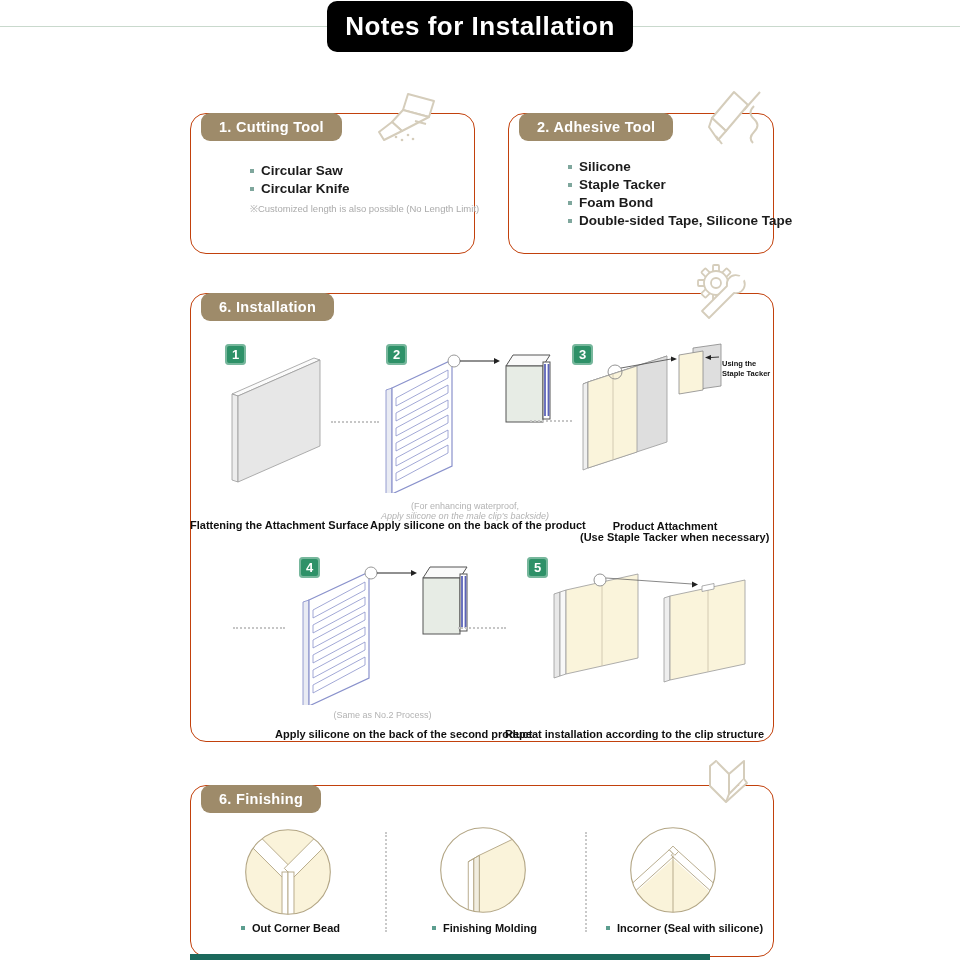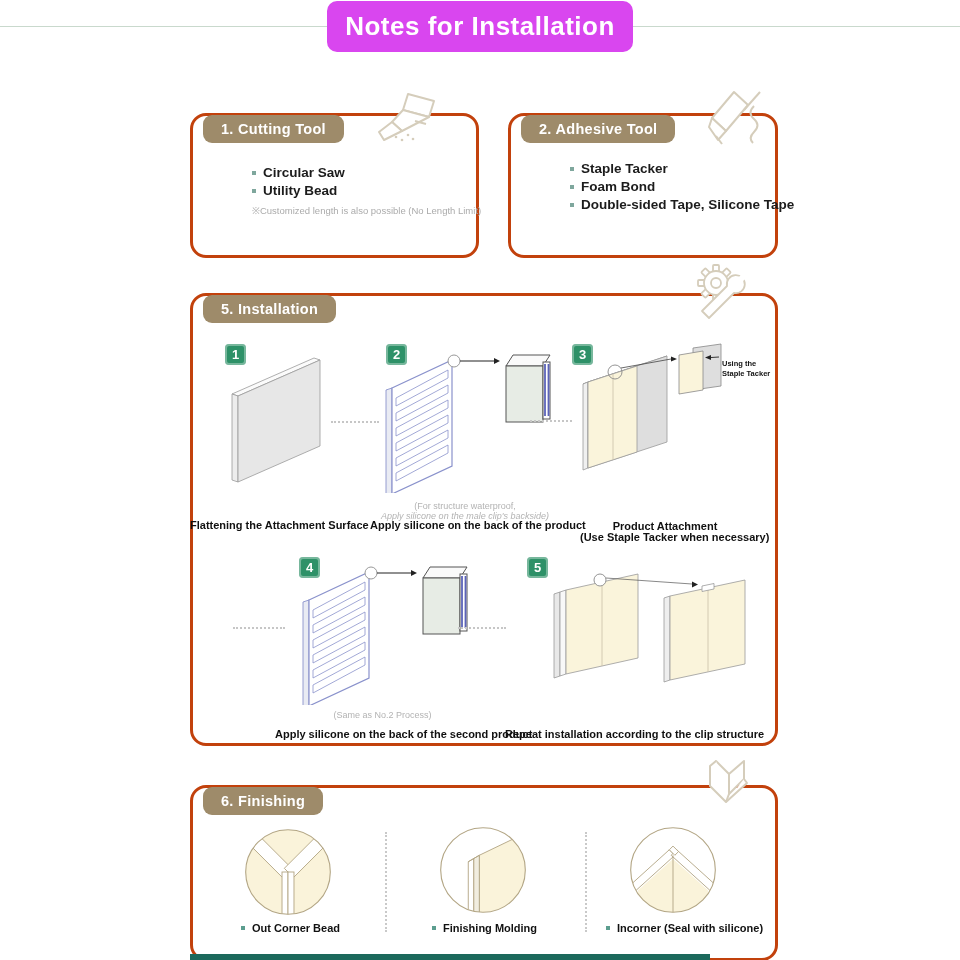--- a/index.html
+++ b/index.html
@@ -1,24 +1,24 @@
 <!DOCTYPE html>
 <html><head>
 <meta charset="utf-8">
 <style>
   html,body{margin:0;padding:0;background:#fff;}
   .page{position:relative;width:960px;height:960px;background:#fff;overflow:hidden;
         font-family:"Liberation Sans", sans-serif;color:#1c1c1c;}
   
   .header-line{position:absolute;left:0;top:26px;width:960px;height:1px;background:#c9d9cd;}
-  .title-badge{position:absolute;left:327px;top:1px;width:306px;height:51px;background:#d946ef;
+  .title-badge{position:absolute;left:327px;top:1px;width:306px;height:51px;background:#000000;
         border-radius:10px;color:#fff;font-size:26px;font-weight:bold;letter-spacing:.5px;
         display:flex;align-items:center;justify-content:center;}
   
-  .box{position:absolute;border:3px solid #c2410c;border-radius:16px;background:#fff;}
+  .box{position:absolute;border:1px solid #c2410c;border-radius:16px;background:#fff;}
   .box-cutting{left:190px;top:113px;width:283px;height:139px;}
   .box-adhesive{left:508px;top:113px;width:264px;height:139px;}
   .box-install{left:190px;top:293px;width:582px;height:447px;}
   .box-finish{left:190px;top:785px;width:582px;height:170px;}
   .section-badge{position:absolute;top:-1px;left:10px;height:28px;background:#9E8B6A;color:#fff;
         font-size:14.5px;font-weight:bold;border-radius:9px;padding:0 18px;
         display:flex;align-items:center;letter-spacing:.3px;white-space:nowrap;}
   
   .tool-items{position:absolute;left:28px;margin-left:31px;}
   .tool-item{font-size:13.5px;font-weight:bold;color:#1c1c1c;line-height:18px;white-space:nowrap;}
@@ -46,21 +46,21 @@
 
 <div class="page">
 
   <div class="header-line"></div>
   <div class="title-badge">Notes for Installation</div>
 
   <div class="box box-cutting">
     <div class="section-badge">1. Cutting Tool</div>
     <div class="tool-items" style="top:48px;">
       <div class="tool-item"><span class="dot"></span><span>Circular Saw</span></div>
-      <div class="tool-item"><span class="dot"></span><span>Utility Bead</span></div>
+      <div class="tool-item"><span class="dot"></span><span>Circular Knife</span></div>
       <div class="note">※Customized length is also possible (No Length Limit)</div>
     </div>
   </div>
   <svg class="icon" style="left:368px;top:91px;width:72px;height:58px;" viewBox="0 0 72 58">
     <g fill="#fff" stroke="#D5CDBB" stroke-width="2" stroke-linejoin="round">
       <path d="M40 3 L66 10 L61 26 L35 19 Z"></path>
       <path d="M35 19 L61 26 L34 40 L24 31 Z"></path>
       <path d="M24 31 L34 40 L16 49 L11 41 Z"></path>
       <line x1="47" y1="30" x2="58" y2="33"></line>
     </g>
@@ -68,37 +68,38 @@
       <circle cx="28" cy="46" r="1.3"></circle>
         <circle cx="34" cy="49" r="1.3"></circle>
       <circle cx="40" cy="44" r="1.3"></circle>
         <circle cx="45" cy="48" r="1.3"></circle>
     </g>
   </svg>
 
   <div class="box box-adhesive">
     <div class="section-badge">2. Adhesive Tool</div>
     <div class="tool-items" style="top:44px;">
+      <div class="tool-item"><span class="dot"></span><span>Silicone</span></div>
       <div class="tool-item"><span class="dot"></span><span>Staple Tacker</span></div>
       <div class="tool-item"><span class="dot"></span><span>Foam Bond</span></div>
       <div class="tool-item"><span class="dot"></span><span>Double-sided Tape, Silicone Tape</span></div>
     </div>
   </div>
   <svg class="icon" style="left:700px;top:90px;width:68px;height:64px;" viewBox="0 0 68 64">
     <g fill="#fff" stroke="#D5CDBB" stroke-width="2" stroke-linejoin="round">
       <path d="M34 2 L48 15 L26 41 L12 28 Z"></path>
       <path d="M26 41 L12 28 L9 37 L18 50 Z"></path>
       <line x1="16" y1="46" x2="22" y2="54"></line>
       <path d="M54 16 q-7 7 0 13 q7 6 0 13 q-6 6 -1 11" fill="none"></path>
       <line x1="60" y1="2" x2="44" y2="20"></line>
     </g>
   </svg>
 
   <div class="box box-install">
-    <div class="section-badge">5. Installation</div>
+    <div class="section-badge">6. Installation</div>
   </div>
   <svg class="icon" style="left:692px;top:261px;width:62px;height:60px;" viewBox="0 0 62 60">
     <g fill="#fff" stroke="#D5CDBB" stroke-width="1.8">
       <rect x="21" y="4" width="6" height="7" rx="1"></rect>
       <rect x="21" y="4" width="6" height="7" rx="1" transform="rotate(45 24 22)"></rect>
       <rect x="21" y="4" width="6" height="7" rx="1" transform="rotate(90 24 22)"></rect>
       <rect x="21" y="4" width="6" height="7" rx="1" transform="rotate(135 24 22)"></rect>
       <rect x="21" y="4" width="6" height="7" rx="1" transform="rotate(180 24 22)"></rect>
       <rect x="21" y="4" width="6" height="7" rx="1" transform="rotate(225 24 22)"></rect>
       <rect x="21" y="4" width="6" height="7" rx="1" transform="rotate(270 24 22)"></rect>
@@ -197,21 +198,21 @@
     <polygon points="162,28 174,25.5 174,31 162,33.5" fill="#fff" stroke="#999" stroke-width=".8"></polygon>
   </svg>
 
   <div class="dot-h" style="left:331px;top:421px;width:48px;"></div>
   <div class="dot-h" style="left:530px;top:420px;width:42px;"></div>
   <div class="dot-h" style="left:233px;top:627px;width:52px;"></div>
   <div class="dot-h" style="left:458px;top:627px;width:48px;"></div>
 
   <div class="cap" style="left:190px;top:487px;width:170px;">Flattening the Attachment Surface</div>
   <div class="cap" style="left:370px;top:487px;width:190px;">Apply silicone on the back of the product</div>
-  <div class="sub" style="left:370px;top:501px;width:190px;">(For structure waterproof,</div>
+  <div class="sub" style="left:370px;top:501px;width:190px;">(For enhancing waterproof,</div>
   <div class="sub" style="left:370px;top:511px;width:190px;font-style:italic;">Apply silicone on the male clip's backside)</div>
   <div class="cap" style="left:575px;top:488px;width:180px;">Product Attachment</div>
   <div class="cap" style="left:580px;top:499px;width:180px;">(Use Staple Tacker when necessary)</div>
   <div class="cap" style="left:275px;top:696px;width:215px;">Apply silicone on the back of the second product</div>
   <div class="sub" style="left:275px;top:710px;width:215px;">(Same as No.2 Process)</div>
   <div class="cap" style="left:505px;top:696px;width:235px;">Repeat installation according to the clip structure</div>
 
   <div class="box box-finish">
     <div class="section-badge">6. Finishing</div>
   </div>

